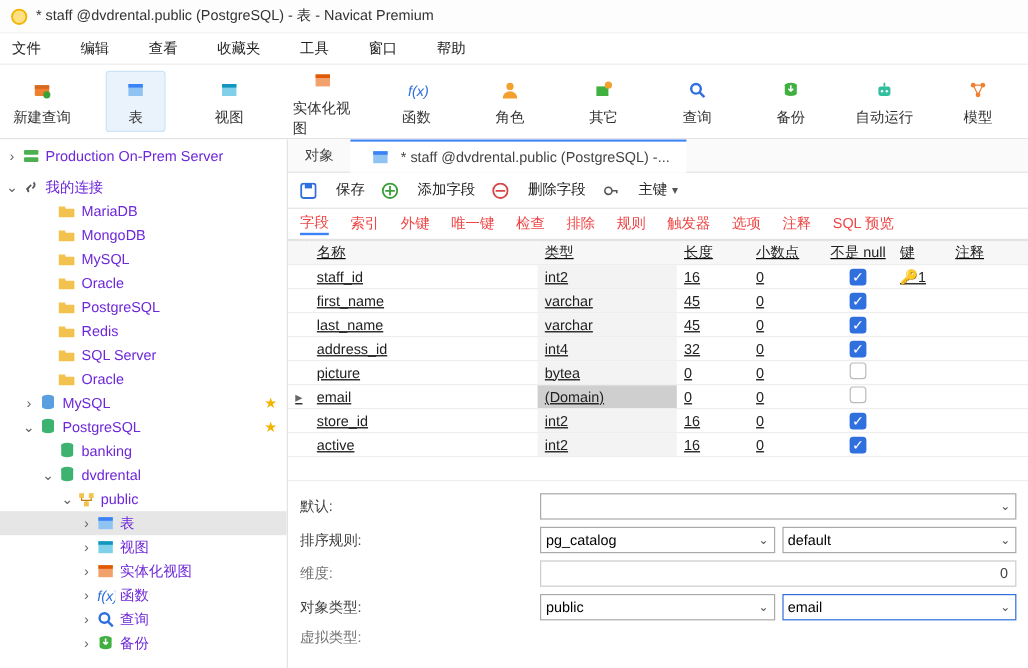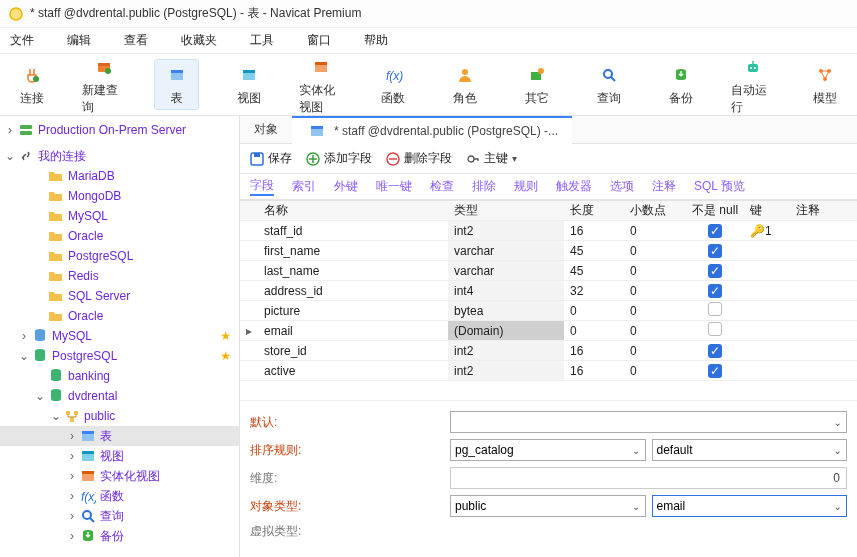--- a/index.html
+++ b/index.html
@@ -40,47 +40,47 @@
 .tabstrip { height: 28px; display: flex; align-items: center; border-bottom: 1px solid #e3e3e3; background: #fafafa; }
 .tab { height: 28px; display: flex; align-items: center; gap: 6px; padding: 0 14px; color: #444; }
 .tab.active { background: #fff; border-top: 2px solid #3b82f6; }
 
 
 .tbrow { height: 30px; display: flex; align-items: center; gap: 14px; padding: 0 10px; border-bottom: 1px solid #e3e3e3; }
 .tbrow .tb { display: flex; align-items: center; gap: 4px; color: #222; }
 
 
 .innertabs { height: 26px; display: flex; align-items: center; gap: 18px; padding: 0 10px; border-bottom: 1px solid #e3e3e3; }
-.innertabs span { color: #8b5cf6; }
+.innertabs span { color: #ef4444; }
 .innertabs span.sel { border-bottom: 2px solid #3b82f6; font-weight: 500; }
 
 
-.grid { overflow: auto; flex: 0 0 auto; }
+.grid { overflow: auto; flex: 0 0 auto; text-decoration: underline; }
 .grid table { border-collapse: collapse; width: 100%; }
 .grid th, .grid td { height: 20px; padding: 0 6px; text-align: left; font-weight: normal; border-bottom: 1px solid #eee; color: #222; }
 .grid th { background: #f7f7f7; border-top: 1px solid #e3e3e3; }
 .grid td.type-cell.sel { background: #cfcfcf; }
 .grid td.type-cell { background: #f3f3f3; }
 .grid .rowptr { width: 14px; color: #666; text-align: center; }
 .chk { width: 14px; height: 14px; border-radius: 3px; display: inline-flex; align-items: center; justify-content: center; }
 .chk.on { background: #2f6fde; color: #fff; }
 .chk.off { border: 1px solid #bbb; background: #fff; }
 .key { color: #e2a100; }
 
 .spacer { height: 20px; border-bottom: 1px solid #eee; }
 .propgrid { padding: 10px 10px 0 10px; display: grid; grid-template-columns: 200px 1fr; row-gap: 6px; align-items: center; }
-.propgrid label { color: #c2410c; }
+.propgrid label { color: #404040; }
 .propgrid label.disabled { color: #737373; }
 .propgrid .combo { height: 22px; border: 1px solid #aaa; display: flex; align-items: center; padding: 0 4px; justify-content: space-between; }
 .propgrid .combo.blue { border-color: #2f6fde; }
 .propgrid .row2 { display: flex; gap: 6px; align-items: flex-end; }
 .propgrid .num { height: 22px; border: 1px solid #ccc; text-align: right; padding: 0 6px; display:flex; align-items:center; justify-content:flex-end; color:#444;}
 .arrow { color: #555; font-size: 10px; }
 
-.ftxt { display:inline; }
+.ftxt { display:inline;margin-left:12px; }
 
 
 svg { display: block; }
 
 </style>
 </head>
 <body>
 
 <div class="titlebar">
   <span class="logo">
@@ -95,29 +95,20 @@
     <span>文件</span>
     <span>编辑</span>
     <span>查看</span>
     <span>收藏夹</span>
     <span>工具</span>
     <span>窗口</span>
     <span>帮助</span>
   </div>
 
 <div class="ribbon" id="ribbon">
-    <div class="ritem">
-      <span class="icon">
-        <svg width="22" height="16" viewBox="0 0 16 16">
-          <path d="M6 2v6M10 2v6M4 8h8v3a4 4 0 01-8 0z" stroke="#f08030" stroke-width="1.6" fill="none"></path>
-          <circle cx="12" cy="12" r="3" fill="#3aa03a"></circle>
-        </svg>
-      </span>
-      <span>连接</span>
-    </div>
     <div class="ritem">
       <span class="icon">
         <svg width="22" height="16" viewBox="0 0 16 16">
           <rect x="2" y="4" width="12" height="9" rx="1" fill="#f08030"></rect>
           <rect x="2" y="4" width="12" height="3" fill="#d86a20"></rect>
           <circle cx="12" cy="12" r="3" fill="#3aa03a"></circle>
         </svg>
       </span>
       <span>新建查询</span>
     </div>

